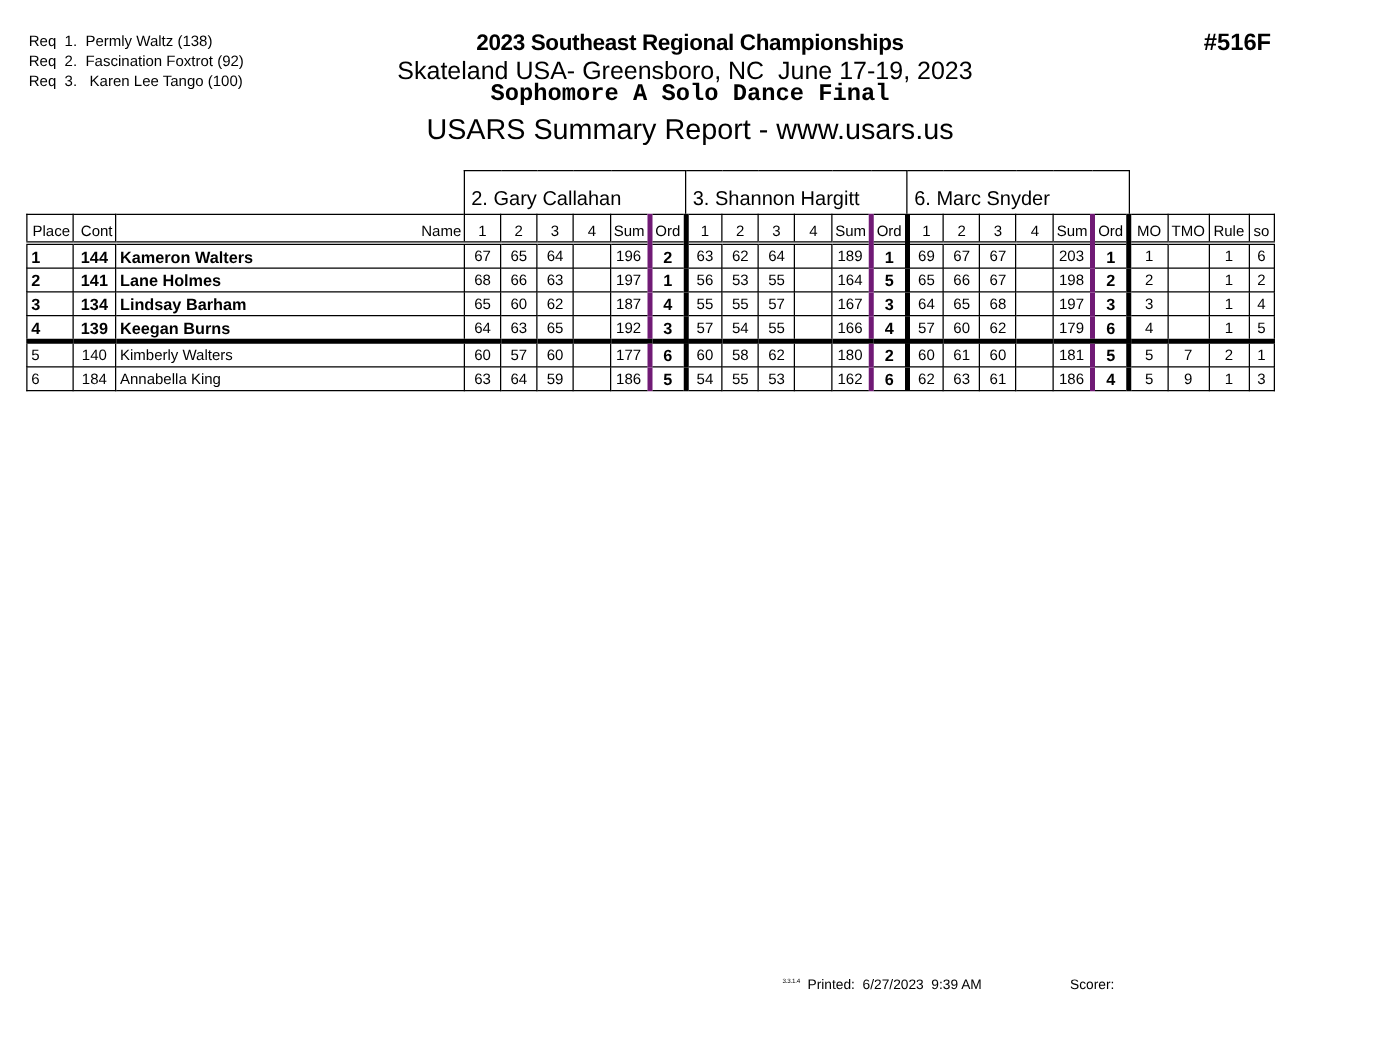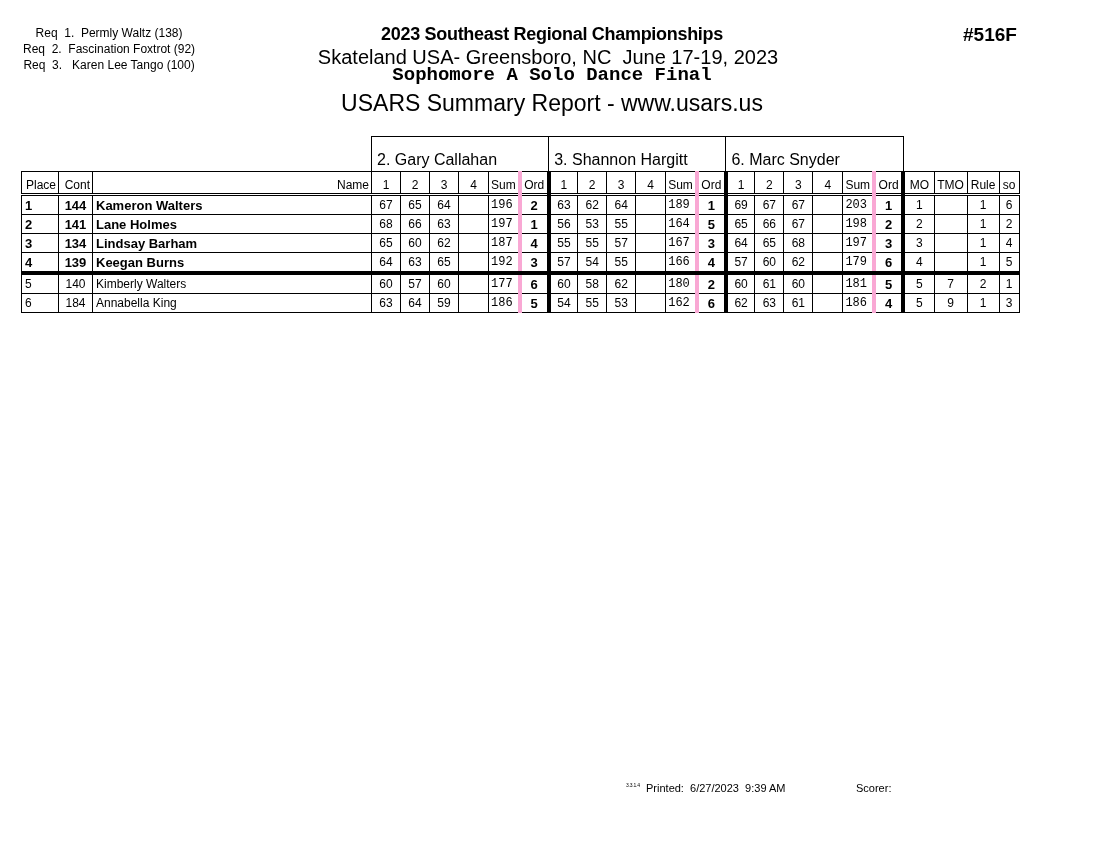--- a/index.html
+++ b/index.html
@@ -1,42 +1,42 @@
 <!DOCTYPE html>
 <html><head>
   <meta charset="utf-8">
   <style>
     html, body { margin: 0; padding: 0; background: #ffffff; }
     body { width: 1100px; height: 850px; position: relative; overflow: hidden;
            font-family: "Liberation Sans", sans-serif; color: #000; }
-    .req { position: absolute; left: 23px; top: 25px; font-size: 12px; line-height: 16px; text-align: center; }
+    .req { position: absolute; left: 23px; top: 25px; font-size: 12px; line-height: 16px; }
     .req div { white-space: pre; }
     .hdr { position: absolute; left: 300px; width: 504px; text-align: center; white-space: pre; }
     .h1 { top: 24px; font-size: 18px; font-weight: bold; letter-spacing: -0.3px; }
     .h2 { top: 46px; font-size: 20px; left: 296px; }
     .h3 { top: 64px; font-size: 19px; font-weight: bold; font-family: Liberation Mono, monospace; }
     .h4 { top: 90px; font-size: 23px; }
     .evnum { position: absolute; left: 963px; top: 24px; font-size: 19px; font-weight: bold; }
 
     table.rep { position: absolute; left: 21px; top: 136px; border-collapse: collapse;
                 font-size: 12px; table-layout: fixed; }
     table.rep td { border: 1px solid #000; height: 18px; padding: 0 2px; white-space: nowrap;
                    overflow: hidden; }
     table.rep tr.judges td { height: 20px; vertical-align: top; font-size: 16px; padding-left: 5px; padding-top: 14px; }
     table.rep tr.judges td.blank { border: none; }
     table.rep tr.colhdr td { height: 17px; text-align: center; border-bottom: 3px double #000; padding-top: 4px; }
     table.rep tr.colhdr td.left { text-align: right; }
     table.rep tr.body td { height: 18px; text-align: center; }
     table.rep tr.body td.left { text-align: left; padding-left: 3px; }
-    table.rep tr.body td.sum { text-align: left; padding-right: 3px; font-family: Liberation Mono, monospace; }
+    table.rep tr.body td.sum { text-align: center; padding-right: 3px; }
     table.rep tr.body td.ord { font-weight: bold; font-size: 13px; }
     table.rep tr.bold td.info { font-weight: bold; font-size: 13px; }
     table.rep tr.cut td { border-bottom: 4px solid #000; }
     table.rep td.thickR { border-right: 4px solid #000; }
-    table.rep td.thickL { border-left: 4px solid #f9a8d4; }
+    table.rep td.thickL { border-left: 4px solid #701a75; }
 
     .footer { position: absolute; top: 782px; font-size: 11px; white-space: pre; }
     .footer .tiny { font-size: 5px; vertical-align: top; letter-spacing: -0.2px; }
   </style>
 </head>
 <body>
 
 <div class="req">
   <div>Req  1.  Permly Waltz (138)</div>
   <div>Req  2.  Fascination Foxtrot (92)</div>

